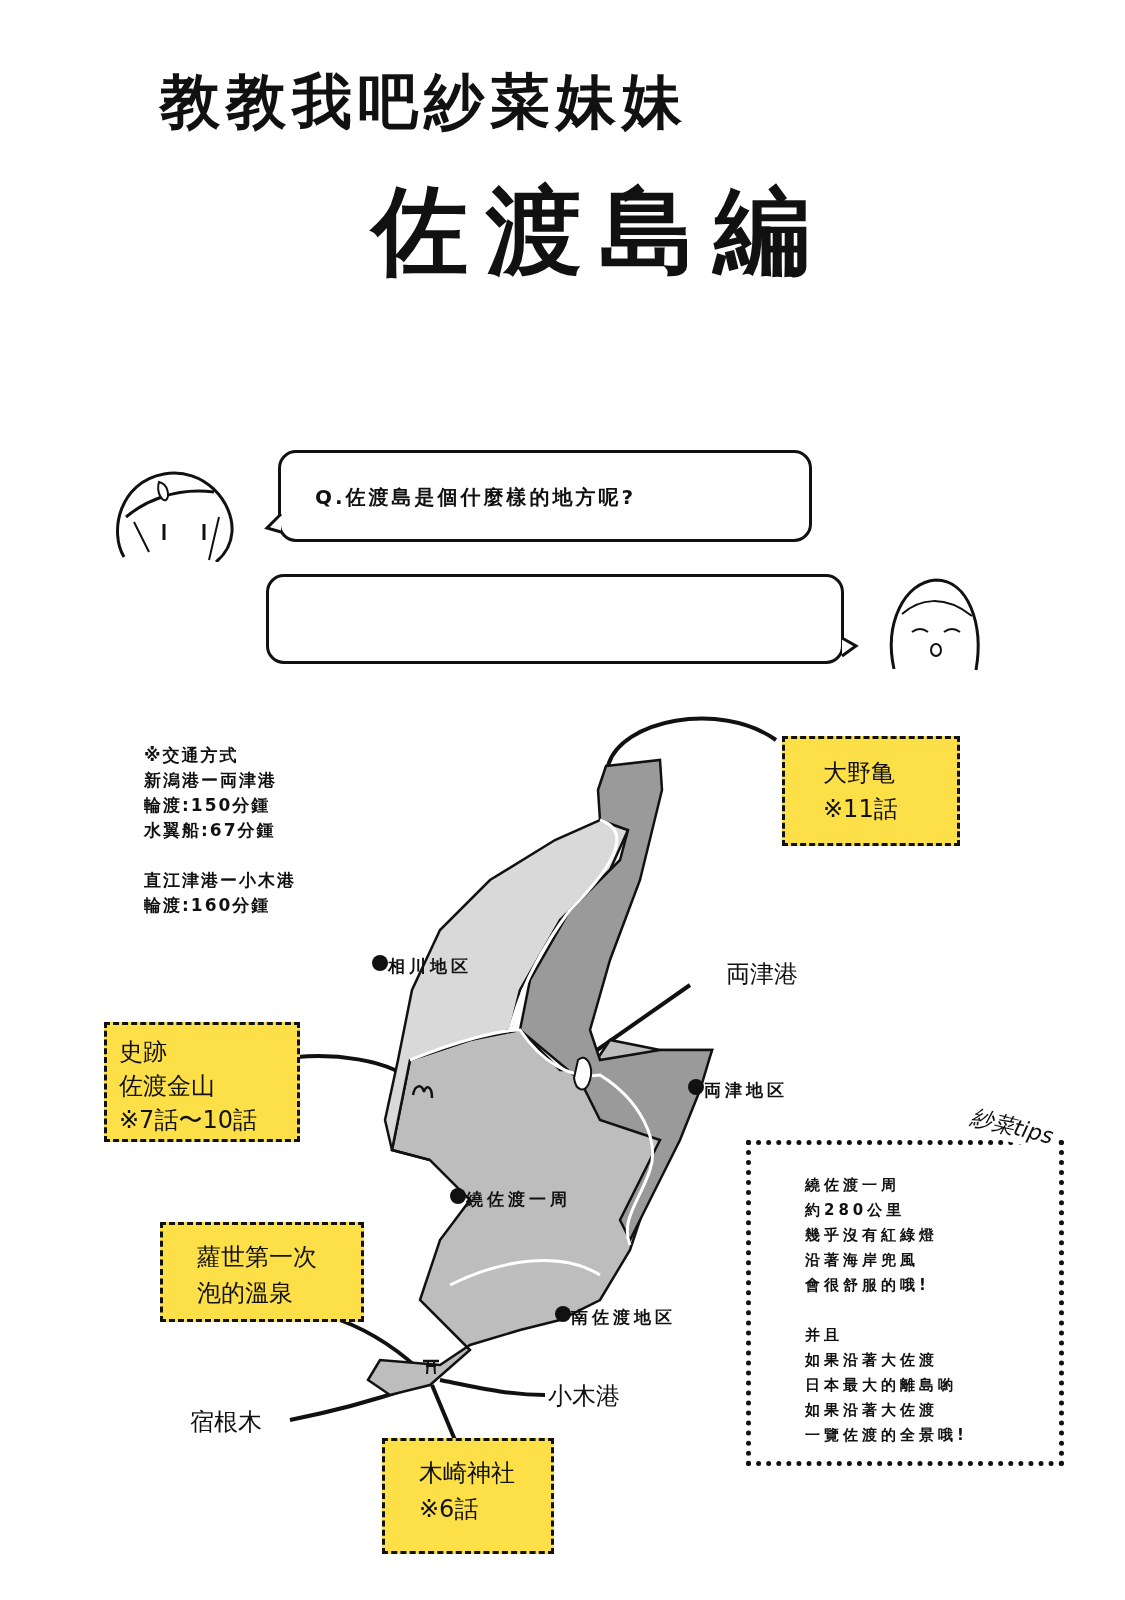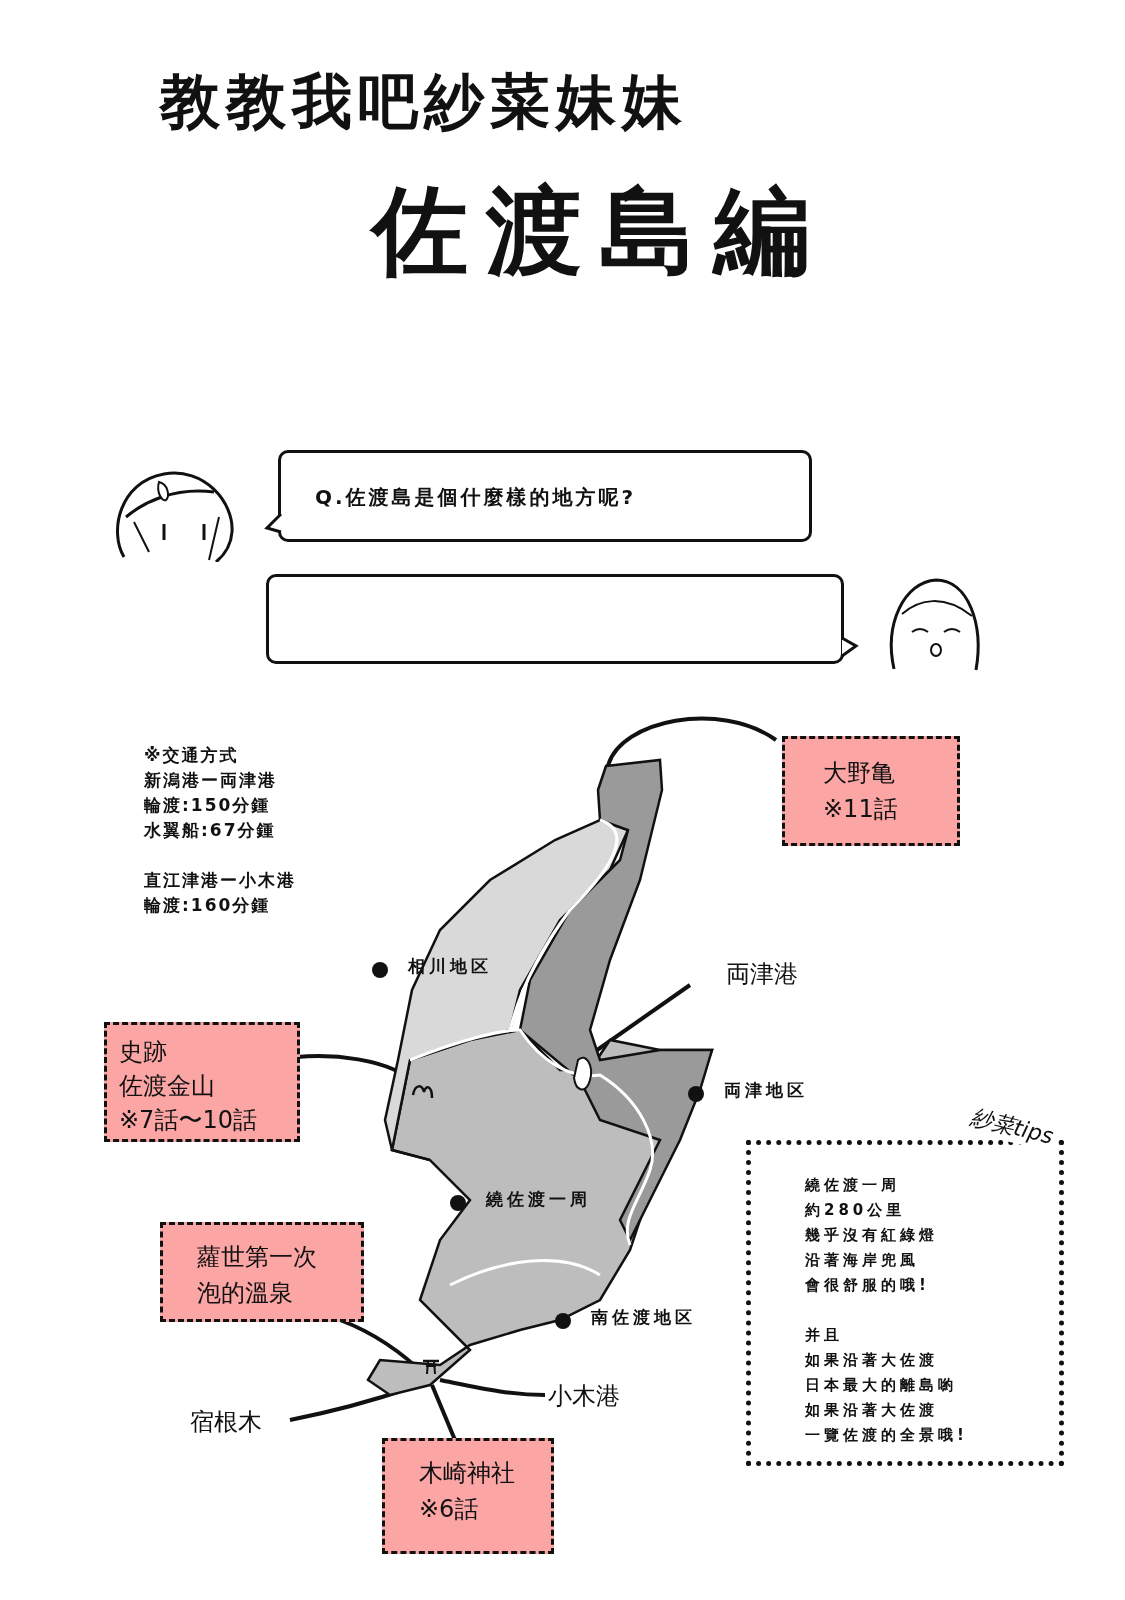--- a/index.html
+++ b/index.html
@@ -1,32 +1,32 @@
 <!DOCTYPE html>
 <html><head>
 <meta charset="utf-8">
 <style>
   html, body { margin: 0; padding: 0; background: #ffffff; }
   body { width: 1125px; height: 1600px; position: relative; overflow: hidden;
          font-family: "DejaVu Sans", sans-serif; color: #111; }
   .abs { position: absolute; }
   .series-title { left: 160px; top: 62px; font-size: 60px; font-weight: bold; letter-spacing: 6px; white-space: nowrap; }
   .main-title { left: 372px; top: 168px; font-size: 96px; font-weight: bold; letter-spacing: 18px; white-space: nowrap; }
-  .bubble { background: #fff; border: 3px solid #111; border-radius: 10px; box-sizing: border-box; }
+  .bubble { background: #fff; border: 3px solid #111; border-radius: 18px; box-sizing: border-box; }
   .bubble-q { left: 278px; top: 450px; width: 534px; height: 92px; }
   .bubble-a { left: 266px; top: 574px; width: 578px; height: 90px; }
   .bubble-text { font-size: 20px; font-weight: bold; letter-spacing: 3px; line-height: 28px; }
   .q-text { position: absolute; left: 34px; top: 30px; }
   .a-text { position: absolute; left: 36px; top: 20px; }
   .a-text .line2 { padding-left: 32px; display: block; }
   .transport { left: 144px; top: 735px; font-size: 17px; font-weight: bold; letter-spacing: 2px; line-height: 25px; margin-top: 8px; }
   .transport .gap { height: 25px; }
-  .dash-box { border: 3px dashed #111; box-sizing: border-box; background: #fca5a5; }
+  .dash-box { border: 3px dashed #111; box-sizing: border-box; background: #fde047; }
   .callout { font-size: 24px; line-height: 36px; color: #111; }
-  .district { font-size: 17px; font-weight: bold; letter-spacing: 4px; display: flex; align-items: flex-end; gap: 20px; white-space: nowrap; }
+  .district { font-size: 17px; font-weight: bold; letter-spacing: 4px; display: flex; align-items: flex-start; gap: 0; white-space: nowrap; }
   .dot { width: 16px; height: 16px; border-radius: 50%; background: #111; display: inline-block; }
   .tips-box { left: 746px; top: 1140px; width: 318px; height: 326px; border: 5px dotted #111; box-sizing: border-box; }
   .tips-text { position: absolute; left: 54px; top: 28px; font-size: 15px; font-weight: bold; letter-spacing: 4px; line-height: 25px; }
   .tips-label { left: 966px; top: 1112px; font-size: 22px; font-style: italic; transform: rotate(14deg); white-space: nowrap; background: #fff; padding: 0 4px; }
 </style>
 </head>
 <body>
 
 <div class="abs series-title">教教我吧紗菜妹妹</div>
 <div class="abs main-title">佐渡島編</div>

